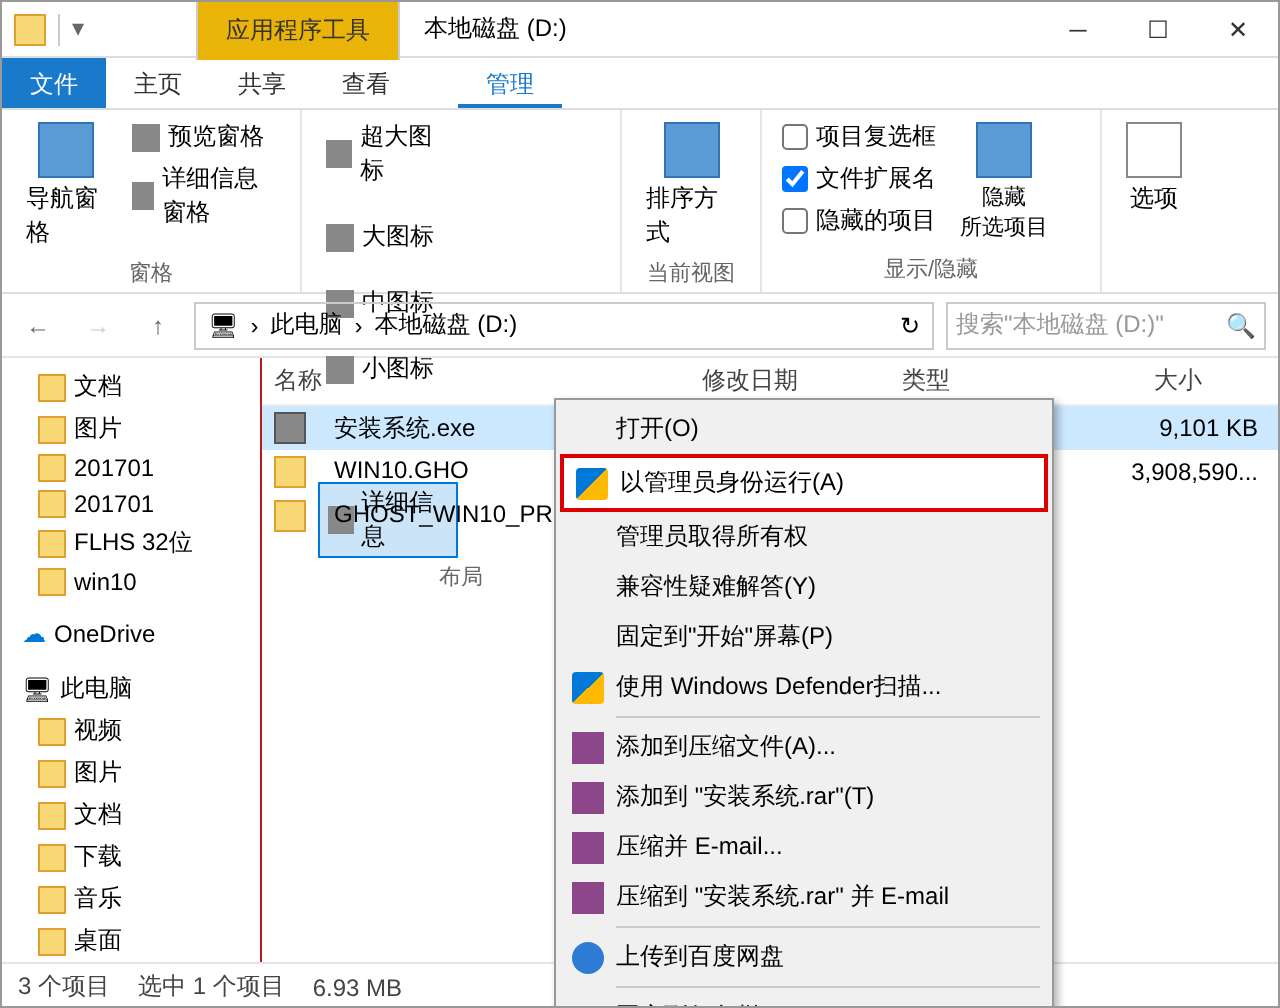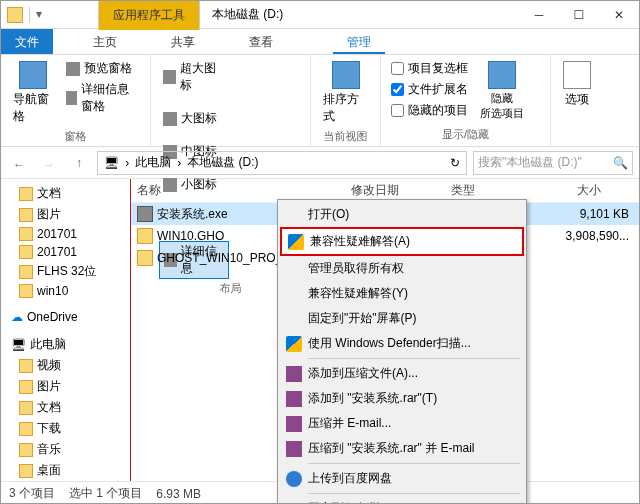--- a/index.html
+++ b/index.html
@@ -6,21 +6,21 @@
 body{width:640px;height:504px;background:#fff;overflow:hidden;border:1px solid #999;}
 .titlebar{height:28px;display:flex;align-items:center;border-bottom:1px solid #ddd;}
 .titlebar .qat{display:flex;gap:6px;padding:0 6px;align-items:center;}
 .titlebar .qat span{width:16px;height:16px;display:inline-block;}
 .titlebar .tabs{display:flex;margin-left:40px;}
 .titlebar .tab{padding:6px 14px;border:1px solid #ccc;border-bottom:none;background:#f0f0f0;margin-right:2px;}
 .titlebar .tab.tools{background:#eab308;color:#333;}
 .titlebar .title{padding:6px 10px;}
 .titlebar .winbtns{margin-left:auto;display:flex;}
 .titlebar .winbtns div{width:40px;height:28px;display:flex;align-items:center;justify-content:center;color:#333;}
-.menubar{height:26px;display:flex;align-items:stretch;border-bottom:1px solid #ddd;gap:26px;}
+.menubar{height:26px;display:flex;align-items:stretch;border-bottom:1px solid #ddd;}
 .menubar .mitem{padding:5px 14px;color:#333;}
 .menubar .mitem.file{background:#1979ca;color:#fff;}
 .menubar .mitem.active{border-bottom:2px solid #1979ca;color:#1979ca;}
 .ribbon{height:92px;display:flex;border-bottom:1px solid #ddd;background:#fff;}
 .rgroup{border-right:1px solid #e5e5e5;padding:4px 8px;display:flex;flex-direction:column;}
 .rgroup .label{margin-top:auto;text-align:center;color:#666;font-size:11px;padding-top:2px;}
 .rgroup .body{display:flex;gap:6px;flex:1;}
 .bigbtn{display:flex;flex-direction:column;align-items:center;gap:2px;padding:2px 4px;}
 .bigbtn .ico{width:28px;height:28px;background:#5b9bd5;border:1px solid #2e75b6;}
 .smallbtns{display:flex;flex-direction:column;gap:2px;}
@@ -40,21 +40,21 @@
 .tnode .fico{width:14px;height:14px;background:#f8d775;border:1px solid #e0a030;display:inline-block;}
 .tnode.top{padding-left:10px;}
 .filepane{flex:1;display:flex;flex-direction:column;position:relative;}
 .colheaders{display:flex;border-bottom:1px solid #eee;height:24px;align-items:center;color:#444;}
 .colheaders div:nth-child(1){width:220px;padding-left:6px;}
 .colheaders div:nth-child(2){width:100px;}
 .colheaders div:nth-child(3){width:80px;}
 .colheaders div:nth-child(4){width:80px;text-align:right;padding-right:10px;}
 .filerow{display:flex;height:22px;align-items:center;}
 .filerow.sel{background:#cce8ff;}
-.filerow .fname{width:220px;padding-left:6px;display:flex;align-items:center;gap:4px;}
+.filerow .fname{width:220px;padding-left:6px;display:flex;gap:14px;}
 .filerow .fsize{margin-left:auto;padding-right:10px;text-align:right;}
 .filerow .ico{width:16px;height:16px;display:inline-block;}
 .ico.exe{background:#888;border:1px solid #555;}
 .ico.gho{background:#f8d775;border:1px solid #e0a030;}
 .ctxmenu{position:absolute;left:146px;top:20px;width:250px;background:#f0f0f0;border:1px solid #999;box-shadow:2px 2px 4px rgba(0,0,0,.3);padding:2px;}
 .ctxitem{display:flex;align-items:center;gap:8px;padding:4px 8px 4px 28px;position:relative;}
 .ctxitem .cico{position:absolute;left:6px;width:16px;height:16px;}
 .ctxitem.hl{border:2px solid #d00;background:#fff;}
 .ctxsep{height:1px;background:#ccc;margin:2px 4px 2px 28px;}
 .shield{background:linear-gradient(135deg,#0078d7 50%,#ffb900 50%);border-radius:2px;}
@@ -291,21 +291,21 @@
           <div class="fsize"></div>
         </div>
       </div>
 
     <div class="ctxmenu" id="ctxmenu">
         <div class="ctxitem">
           <span>打开(O)</span>
         </div>
         <div class="ctxitem hl">
           <span class="cico shield"></span>
-          <span>兼容性疑难解答(A)</span>
+          <span>以管理员身份运行(A)</span>
         </div>
         <div class="ctxitem">
           <span>管理员取得所有权</span>
         </div>
         <div class="ctxitem">
           <span>兼容性疑难解答(Y)</span>
         </div>
         <div class="ctxitem">
           <span>固定到"开始"屏幕(P)</span>
         </div>

